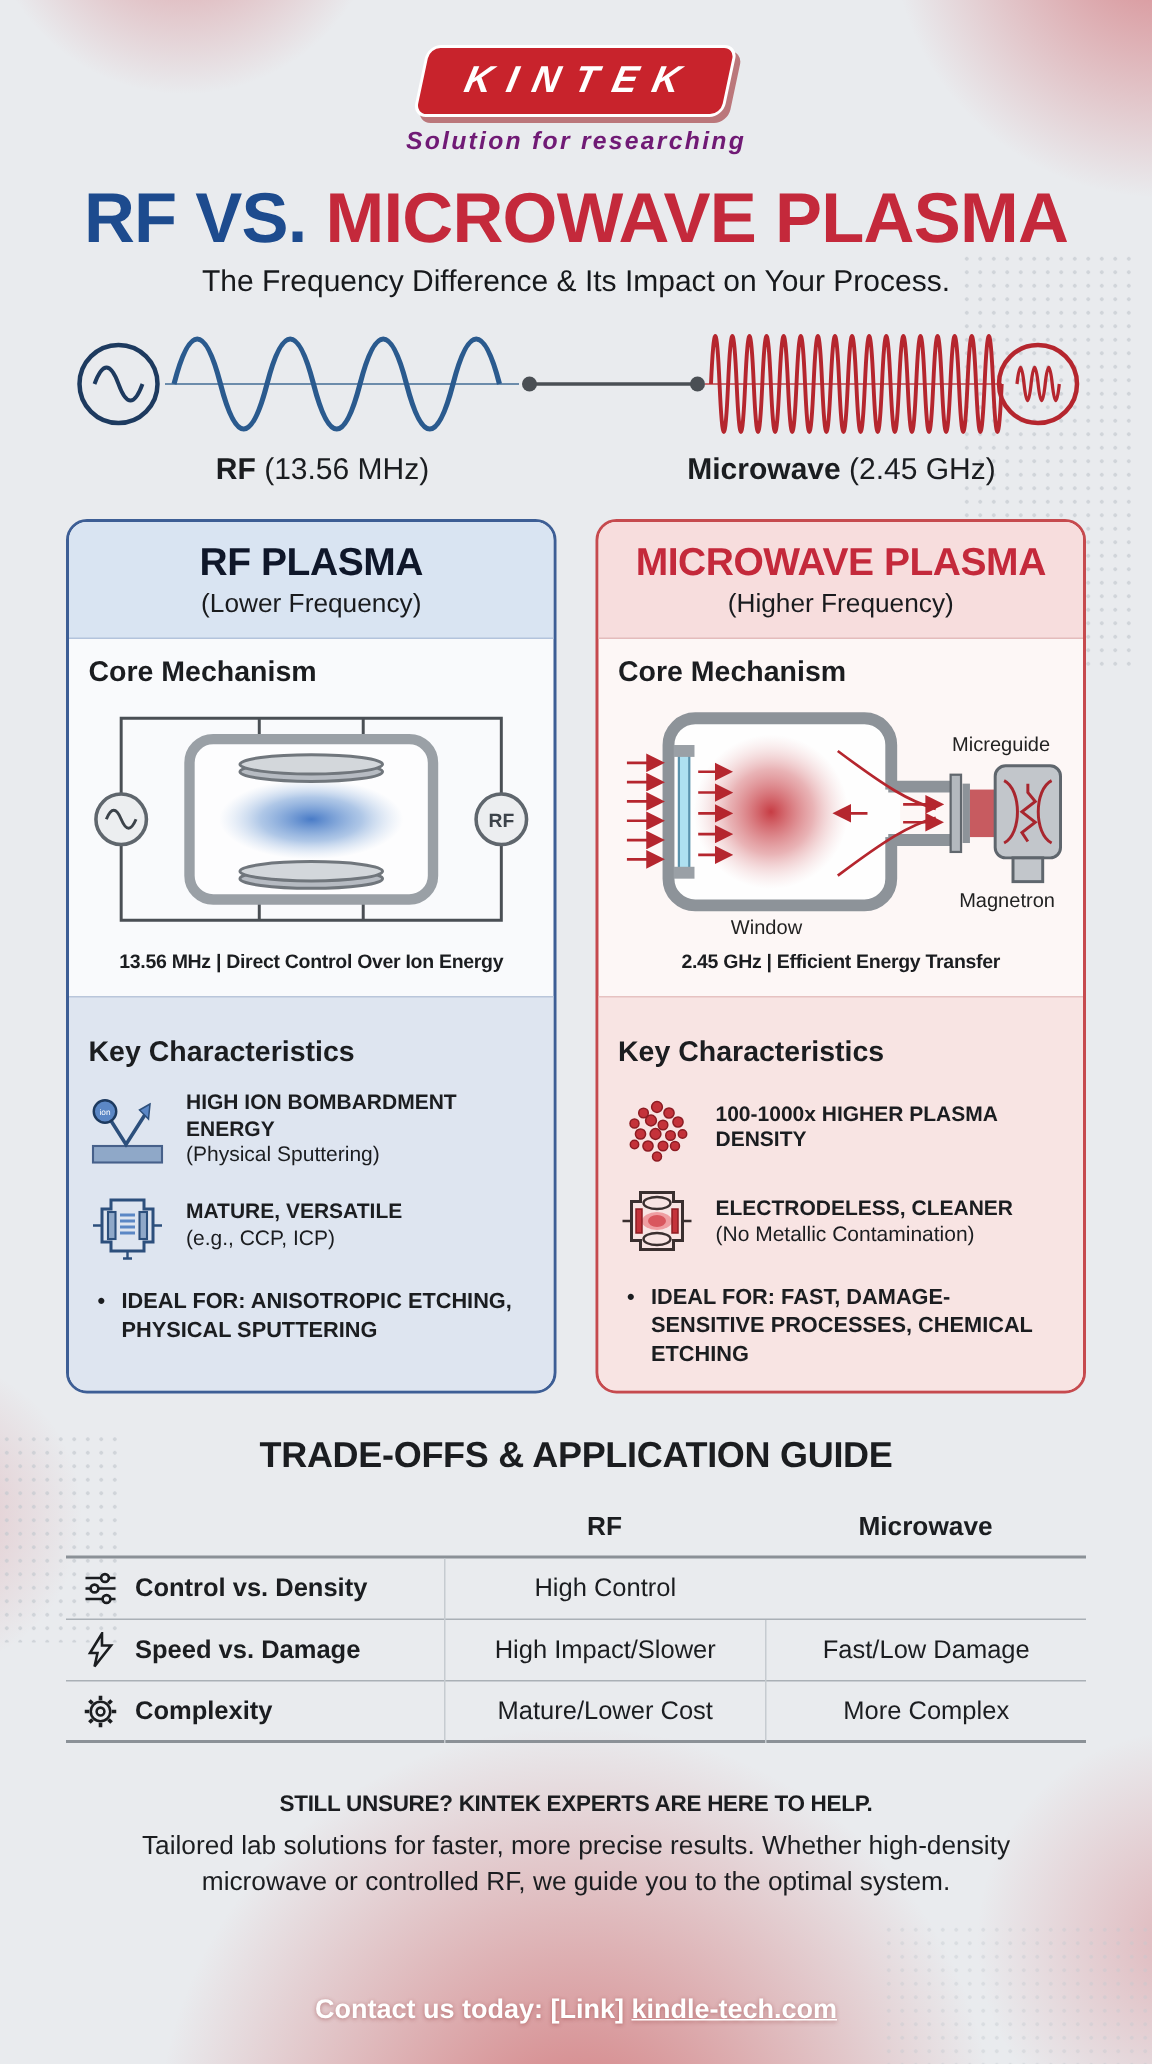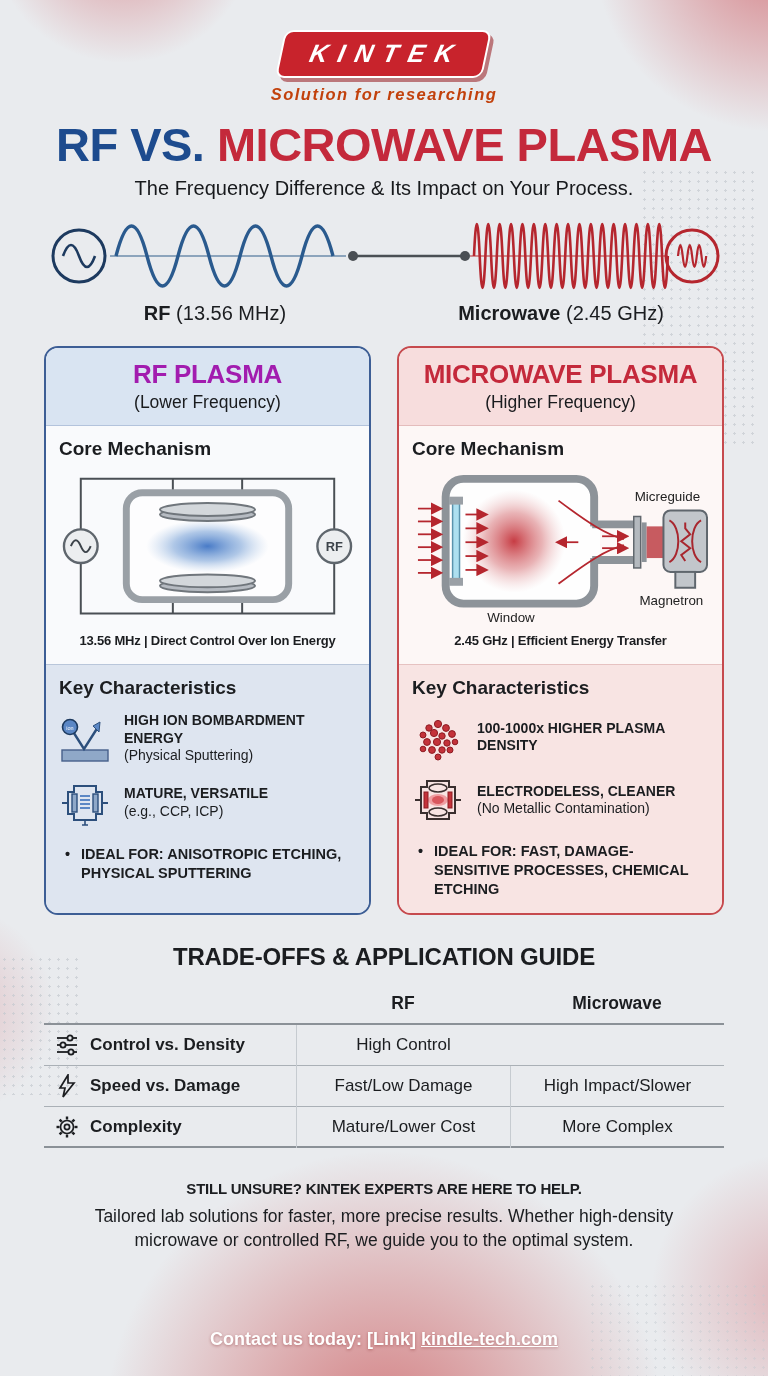--- a/index.html
+++ b/index.html
@@ -28,21 +28,21 @@
   .content { position:relative; width:680px; margin:0 auto; }
 
   
   .logo-wrap { padding-top:30px; text-align:center; }
   .logo-box { display:inline-block; background:#c8232c; border-radius:9px;
     transform:skewX(-12deg); padding:7px 22px 8px;
     box-shadow:4px 4px 0 rgba(150,23,30,.55); border:2px solid #fff; }
   .logo-text { display:inline-block; transform:skewX(0deg); color:#fff;
     font-weight:bold; font-style:italic; font-size:25px; letter-spacing:10px;
     padding-left:6px; }
-  .logo-tagline { margin-top:7px; color:#c2410c; font-weight:bold; font-style:italic;
+  .logo-tagline { margin-top:7px; color:#701a75; font-weight:bold; font-style:italic;
     font-size:16.5px; letter-spacing:1.5px; }
 
   
   .main-title { margin-top:16px; text-align:center; font-size:47px; font-weight:bold;
     letter-spacing:-.5px; line-height:1.05; }
   .title-rf { color:#1d4b8e; }
   .title-mw { color:#c4293b; }
   .subtitle { margin-top:8px; text-align:center; font-size:20px; color:#17191c; }
 
   
@@ -54,28 +54,28 @@
 
   
   .cards { display:flex; gap:26px; margin-top:16px; align-items:stretch; }
   .card { flex:1; border-radius:14px; display:flex; flex-direction:column; overflow:hidden; }
   .card-rf { border:2px solid #3d5e95; background:#f9fafc; }
   .card-mw { border:2px solid #c64a4e; background:#fdf7f6; }
   .card-header { text-align:center; padding:11px 4px 12px; }
   .card-rf .card-header { background:#d9e4f2; border-bottom:1px solid #b3c3dc; }
   .card-mw .card-header { background:#f7dddd; border-bottom:1px solid #e4bcbc; }
   .card-title { font-size:26px; font-weight:bold; letter-spacing:-.3px; }
-  .card-rf .card-title { color:#a21caf; }
+  .card-rf .card-title { color:#0f172a; }
   .card-mw .card-title { color:#c4293b; }
   .card-sub { font-size:17.5px; margin-top:2px; color:#191b1e; }
   .mech { padding:12px 13px 10px; height:238px; }
   .sec-h { font-size:19px; font-weight:bold; }
   .mech-svg { display:block; width:100%; margin-top:5px; }
   .mech-caption { text-align:center; font-size:13px; font-weight:bold; letter-spacing:-.2px; margin-top:4px; }
-  .chars { flex:1; padding:12px 13px 14px; }
+  .chars { flex:1; padding:26px 13px 14px; }
   .card-rf .chars { background:#dee5f0; border-top:1px solid #b9c6da; }
   .card-mw .chars { background:#f8e4e3; border-top:1px solid #e6c2c1; }
   .char-item { display:flex; align-items:center; gap:13px; margin-top:13px; }
   .char-icon { flex:0 0 52px; display:flex; justify-content:center; }
   .char-text { max-width:208px; font-size:14px; line-height:1.25; }
   .char-title { font-weight:bold; }
   .char-note { font-weight:normal; }
   .ideal { margin-top:17px; font-size:14.5px; font-weight:bold; line-height:1.3;
     padding-left:22px; position:relative; }
   .ideal::before { content:"•"; position:absolute; left:6px; top:0; }
@@ -399,22 +399,22 @@
       </div>
       <div class="trow tbody-row">
         <div class="tlabel">
           <span class="ticon">
             <svg width="22" height="24" viewBox="0 0 22 24" fill="none" stroke="#1b1d20" stroke-width="1.7">
               <polygon points="12,1 4,14 9,14 7,23 18,9 12,9"></polygon>
             </svg>
           </span>
           <span>Speed vs. Damage</span>
         </div>
+        <div class="tcell tcell-mid">High Impact/Slower</div>
         <div class="tcell tcell-end">Fast/Low Damage</div>
-        <div class="tcell tcell-mid">High Impact/Slower</div>
       </div>
       <div class="trow tbody-row">
         <div class="tlabel">
           <span class="ticon">
             <svg width="24" height="24" viewBox="0 0 24 24" fill="none" stroke="#1b1d20" stroke-width="1.7">
               <circle cx="12" cy="12" r="6.5"></circle>
                 <circle cx="12" cy="12" r="2.6"></circle>
               <g stroke-width="2.4">
                 <line x1="12" y1="1.5" x2="12" y2="4.5"></line>
                   <line x1="12" y1="19.5" x2="12" y2="22.5"></line>

